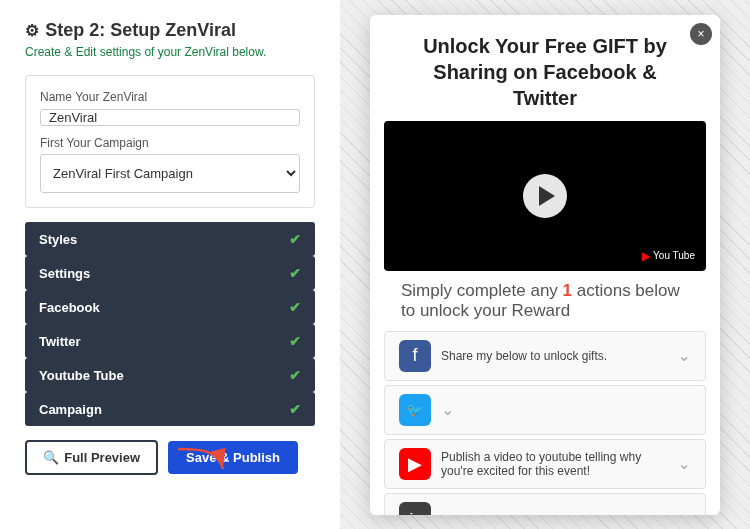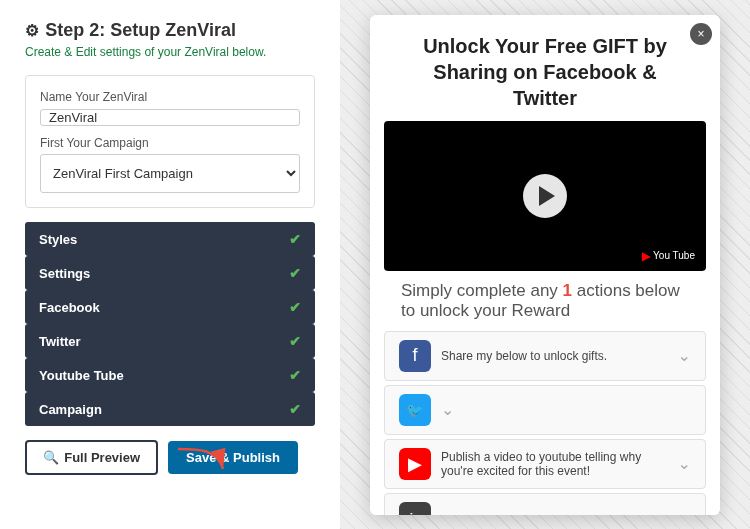--- a/index.html
+++ b/index.html
@@ -111,21 +111,21 @@
       border-radius: 4px;
       font-size: 13px;
       font-weight: 600;
       cursor: pointer;
       display: flex;
       align-items: center;
       gap: 5px;
     }
 
     .btn-publish {
-      background: #0369a1;
+      background: #1d4ed8;
       color: #fff;
       border: none;
       padding: 9px 18px;
       border-radius: 4px;
       font-size: 13px;
       font-weight: 700;
       cursor: pointer;
     }
 
     

